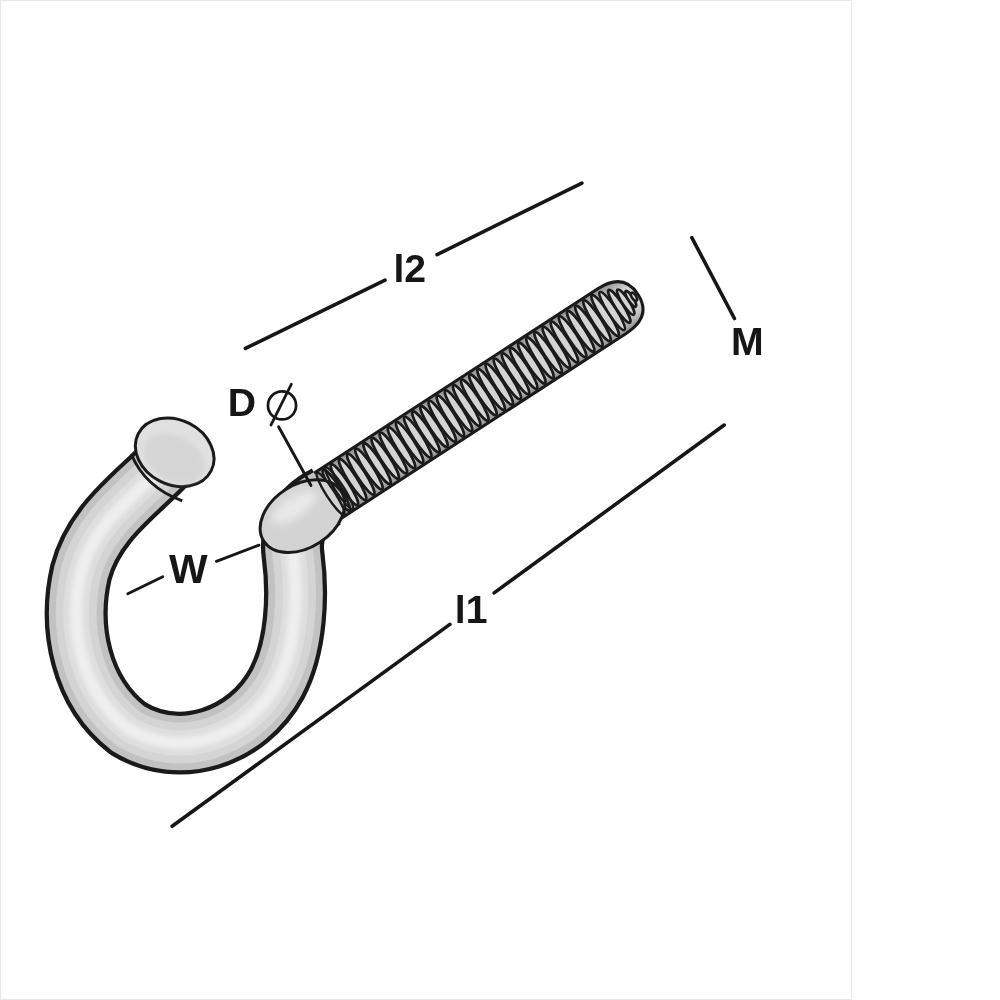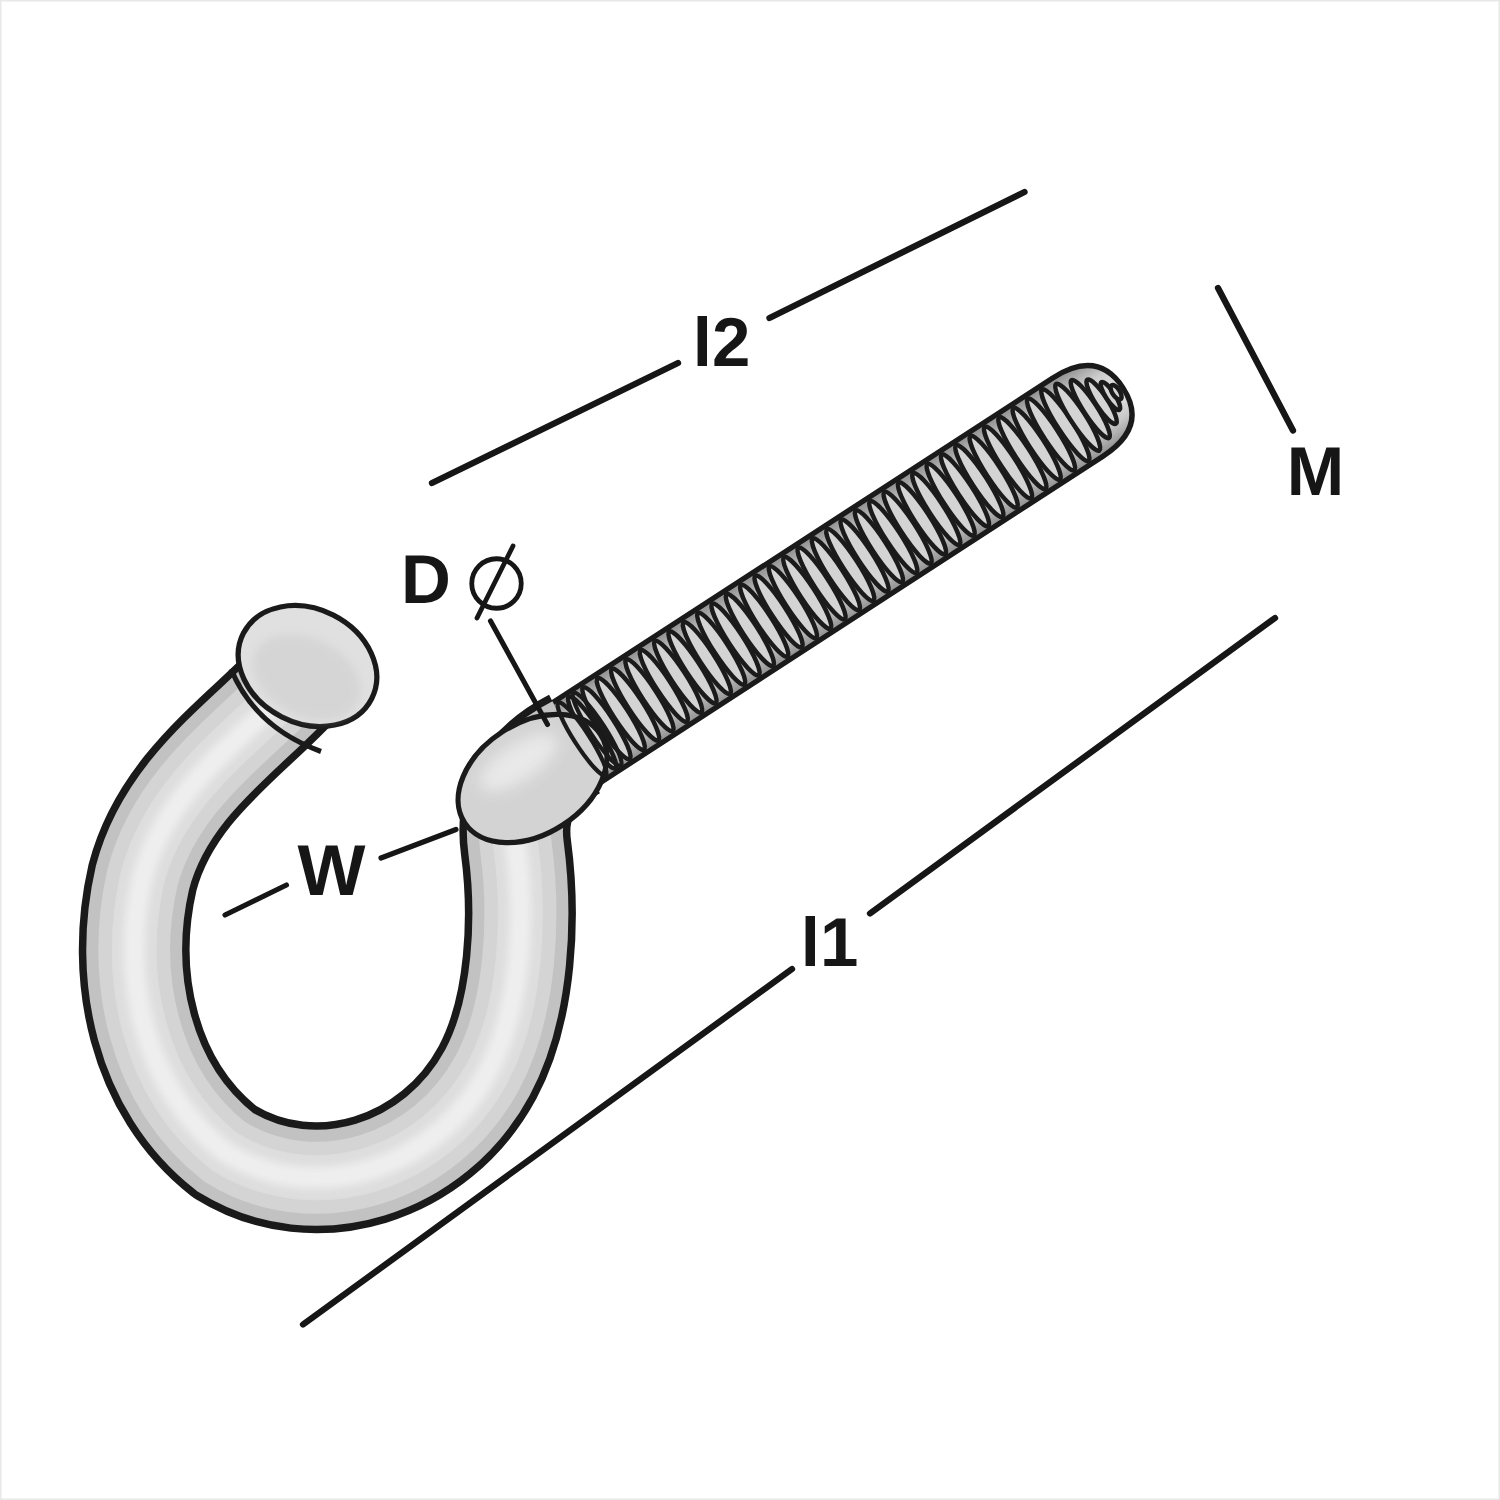--- a/index.html
+++ b/index.html
@@ -2,21 +2,21 @@
 <html><head>
 <meta charset="utf-8">
 <style>
   html, body {
     margin: 0;
     padding: 0;
     background: #ffffff;
   }
   .canvas {
     position: relative;
-    width: 1000px;
+    width: 852px;
     height: 1000px;
     background: #ffffff;
     box-shadow: inset 0 0 0 1px #e8e8e8;
     overflow: hidden;
   }
   .canvas svg {
     display: block;
     width: 100%;
     height: 100%;
   }

